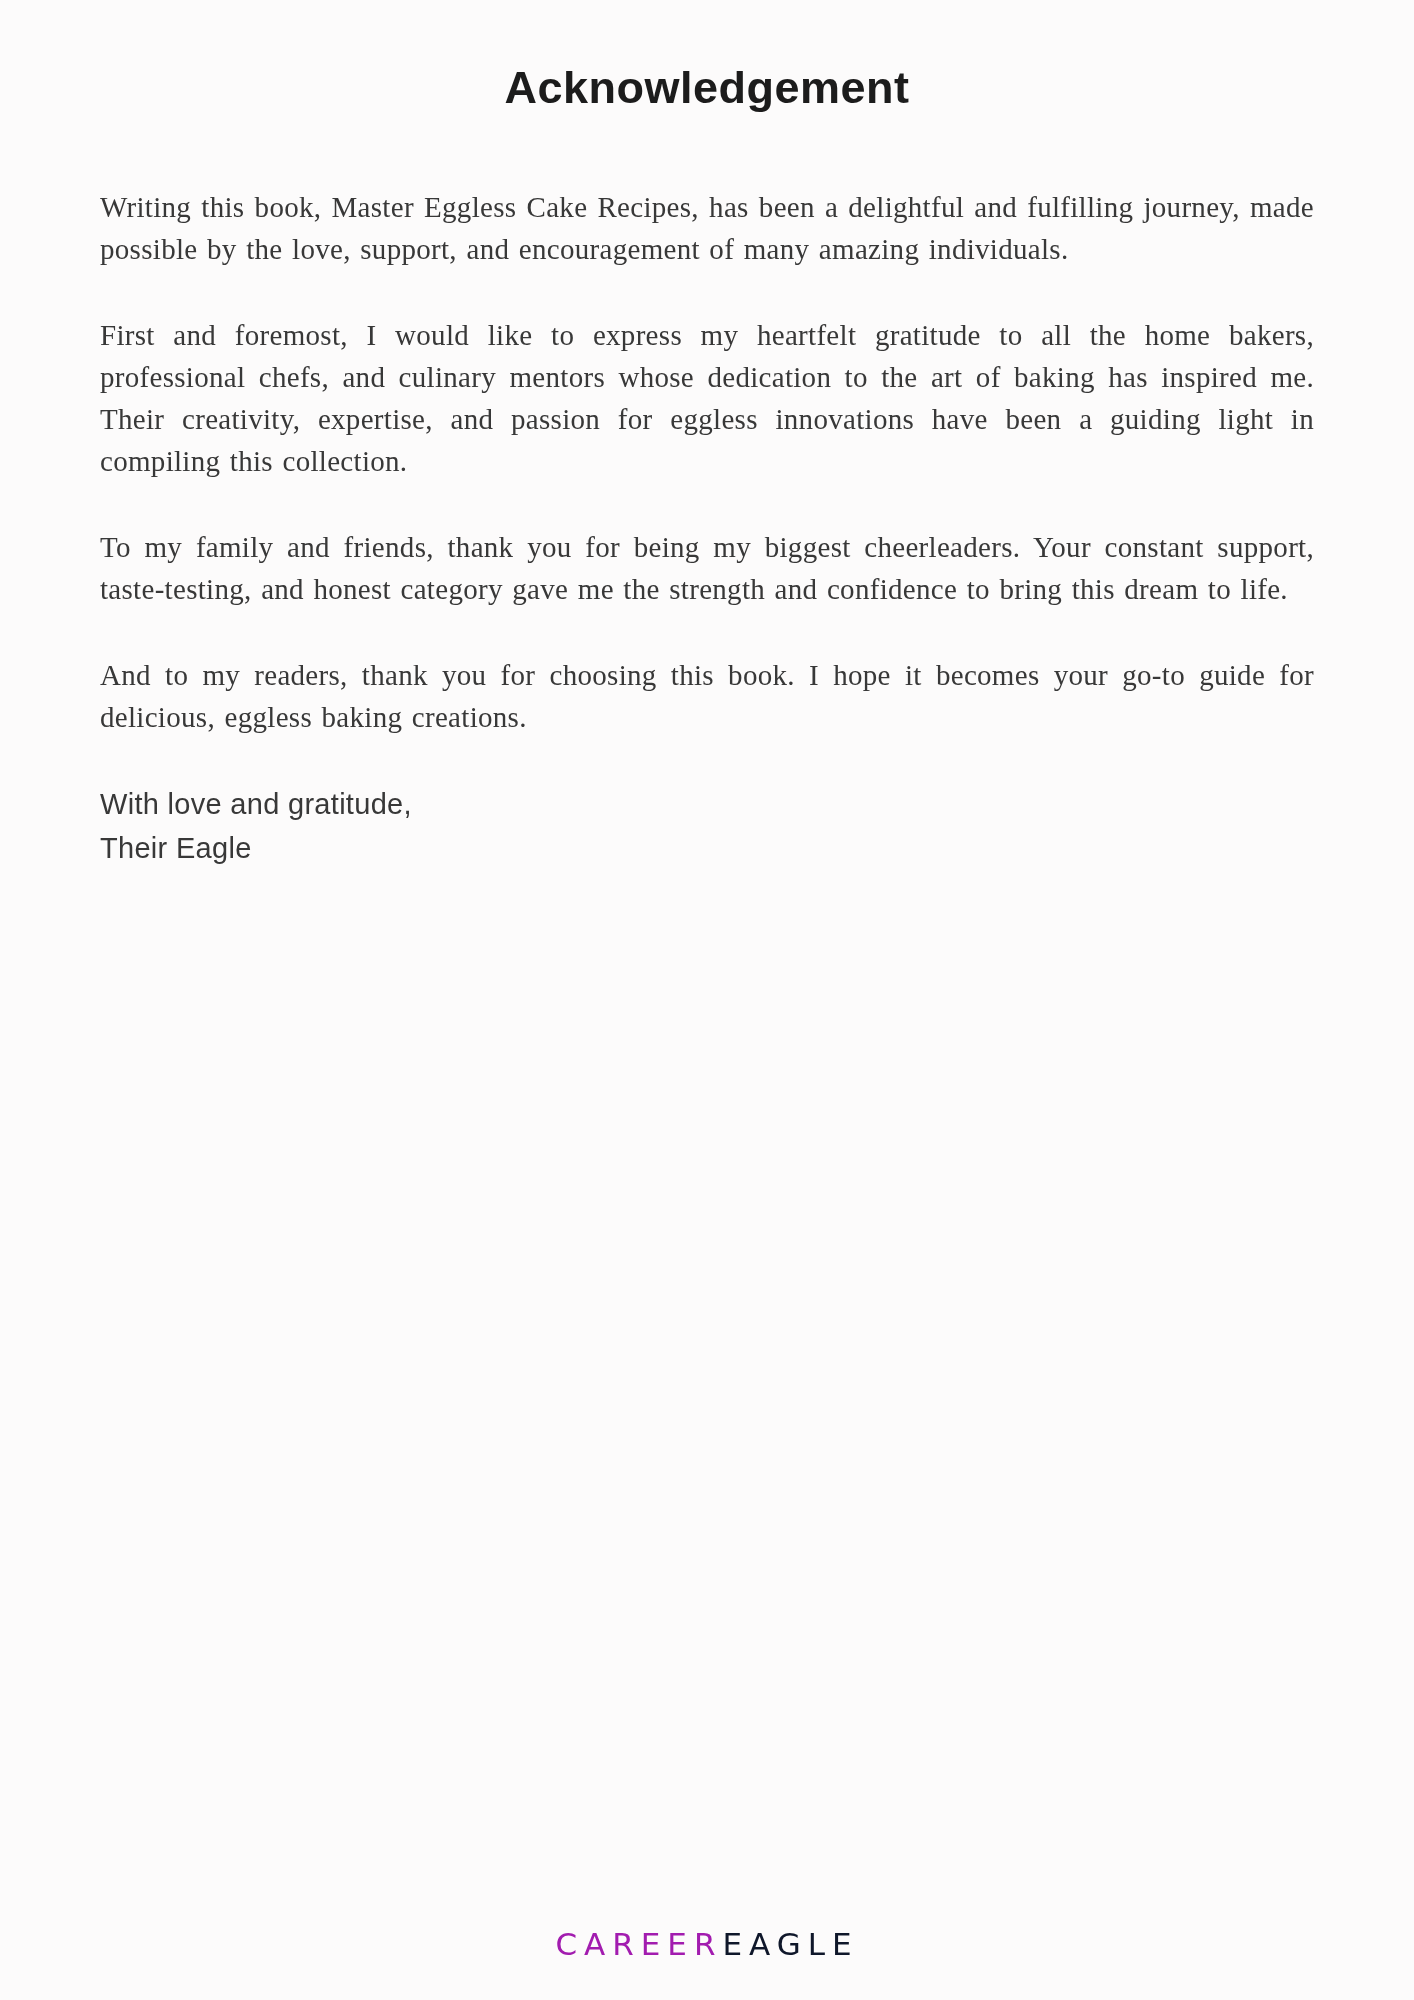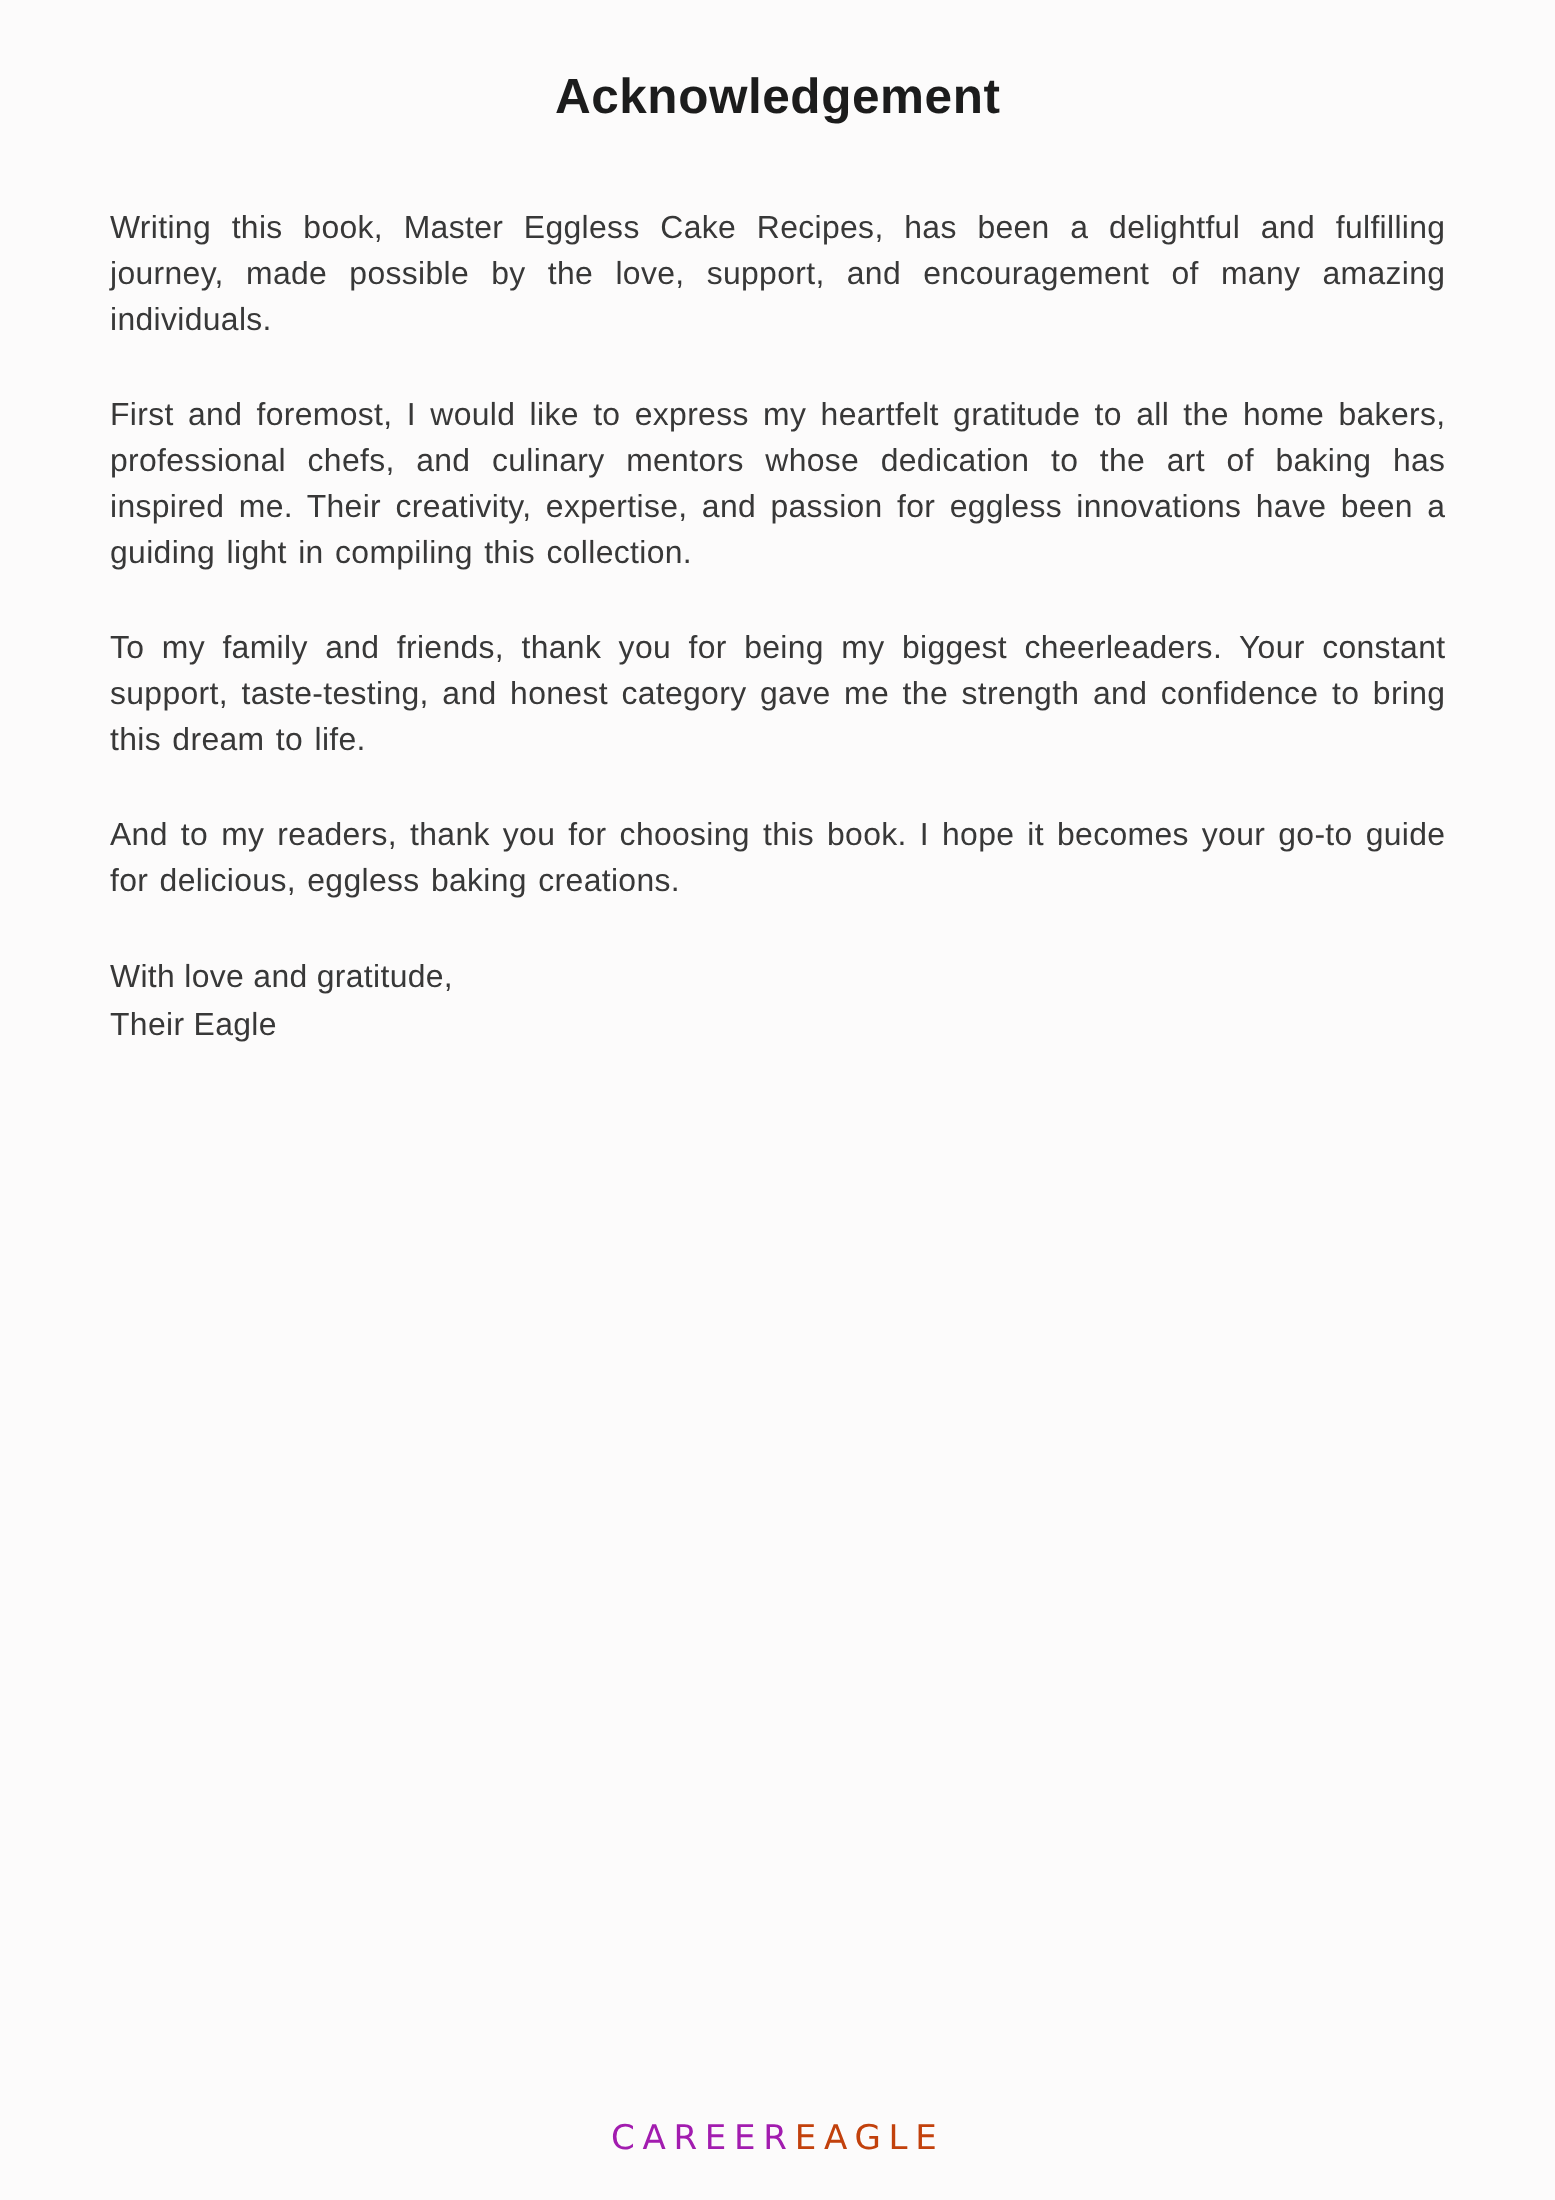--- a/index.html
+++ b/index.html
@@ -30,20 +30,21 @@
   }
 
   .body-text p {
     font-size: 29px;
     line-height: 42px;
     text-align: justify;
     color: #383838;
     margin-bottom: 44px;
     letter-spacing: 0.3px;
     word-spacing: 2px;
+    font-family: Liberation Serif, serif;
   }
 
   .closing {
     font-size: 29px;
     line-height: 44px;
     color: #383838;
     letter-spacing: 0.3px;
     margin-top: 8px;
   }
 
@@ -55,21 +56,21 @@
     text-align: center;
     font-family: "DejaVu Sans", sans-serif;
     font-size: 31px;
     font-weight: 500;
     letter-spacing: 7px;
     text-transform: uppercase;
     user-select: none;
   }
 
   .footer-logo .logo-career { color: #a21caf; }
-  .footer-logo .logo-eagle  { color: #c2410c; }
+  .footer-logo .logo-eagle  { color: #0f172a; }
 </style>
 </head>
 <body>
 
 <div class="page">
 
   <h1 class="title">Acknowledgement</h1>
 
   <div class="body-text">
     <p>Writing this book, Master Eggless Cake Recipes, has been a delightful and fulfilling journey, made possible by the love, support, and encouragement of many amazing individuals.</p>

